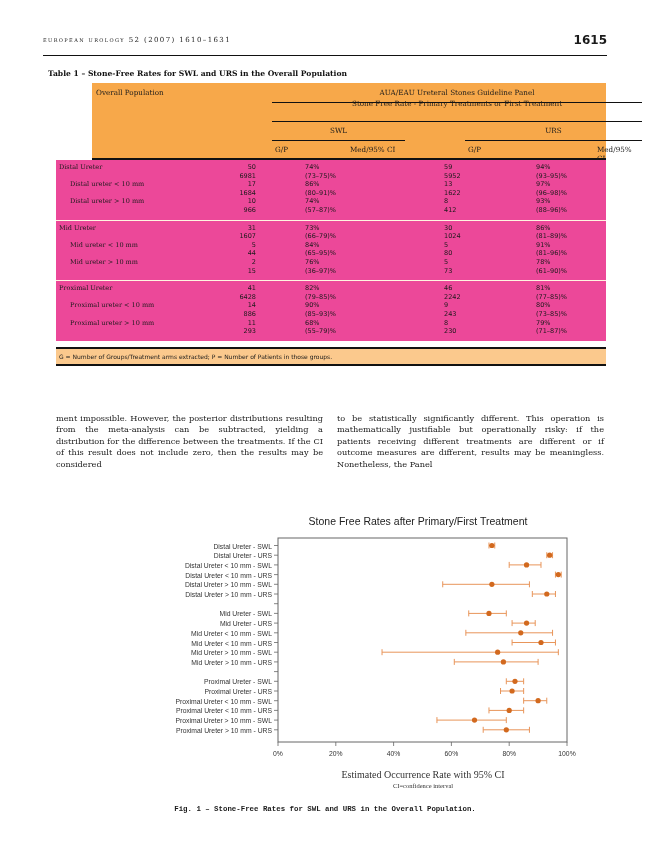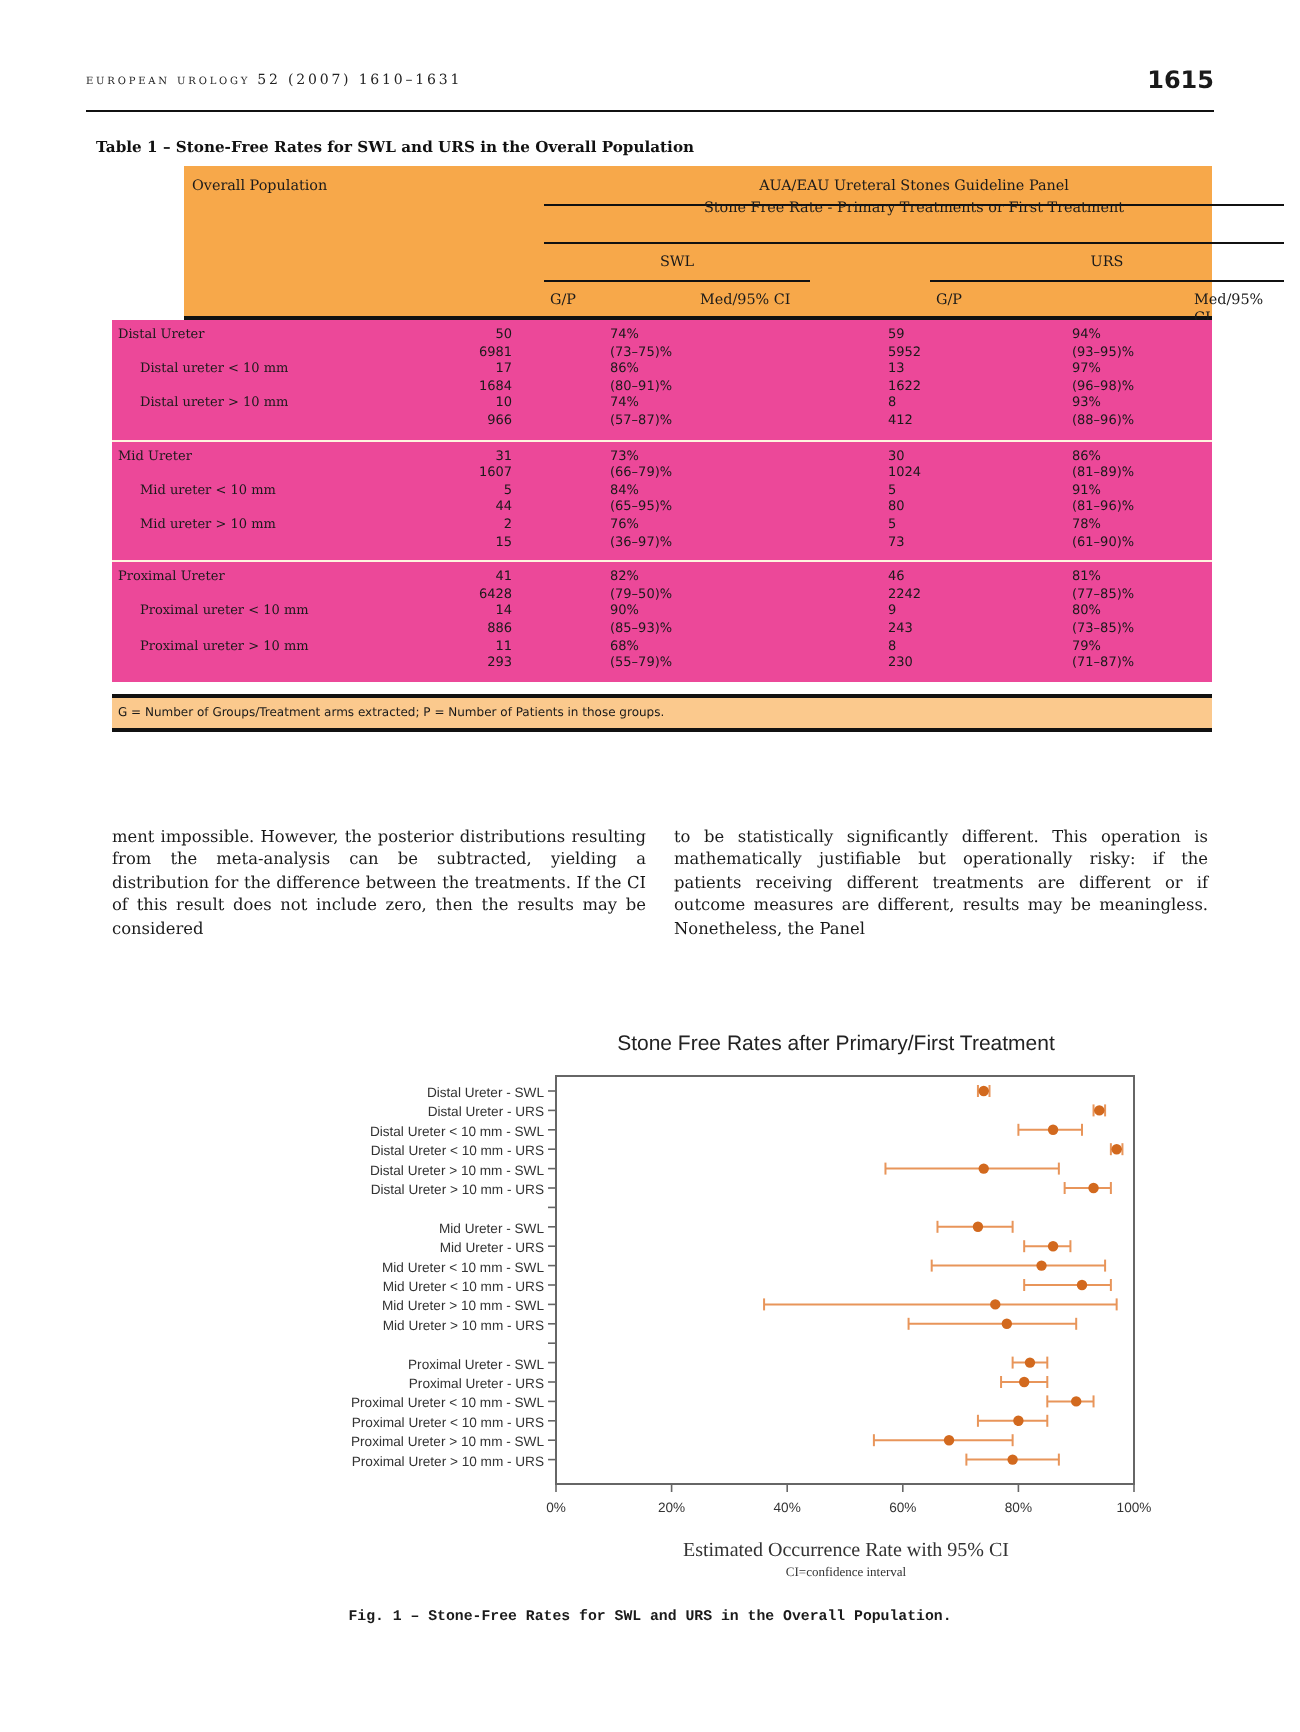--- a/index.html
+++ b/index.html
@@ -144,21 +144,21 @@
       <div class="grp">
         <div class="row">
           <span class="lbl">Proximal Ureter</span>
           <span class="c1">41</span>
           <span class="c2">82%</span>
           <span class="c3">46</span>
           <span class="c4">81%</span>
         </div>
         <div class="row">
           <span class="c1">6428</span>
-          <span class="c2">(79–50)%</span>
+          <span class="c2">(79–85)%</span>
           <span class="c3">2242</span>
           <span class="c4">(77–85)%</span>
         </div>
         <div class="row">
           <span class="lbl sub">Proximal ureter &lt; 10 mm</span>
           <span class="c1">14</span>
           <span class="c2">90%</span>
           <span class="c3">9</span>
           <span class="c4">80%</span>
         </div>

